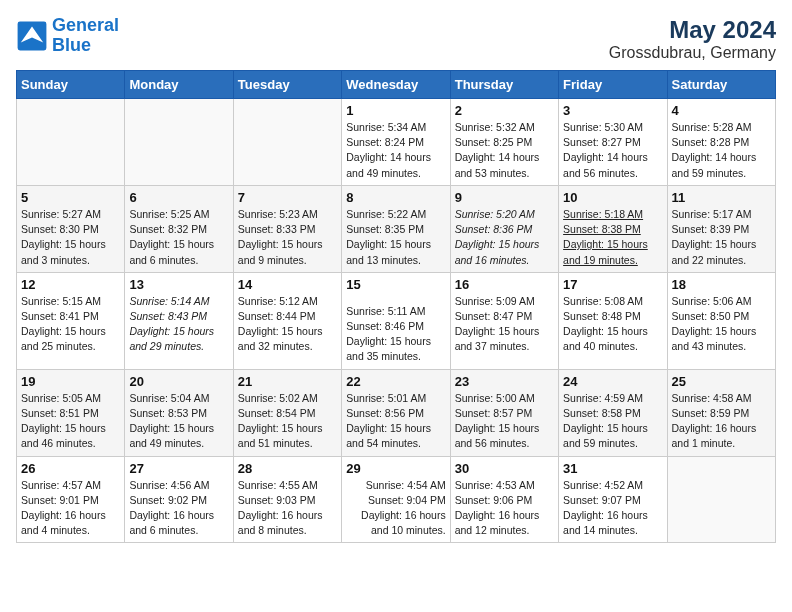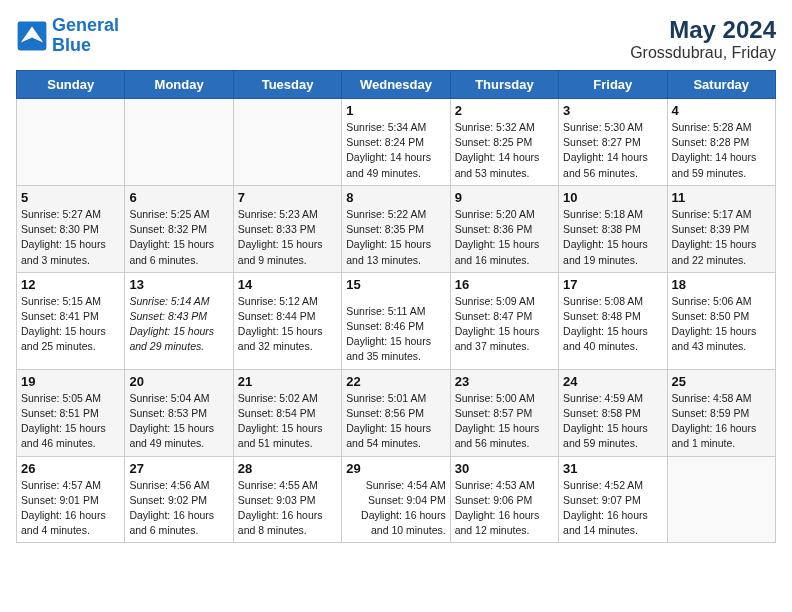--- a/index.html
+++ b/index.html
@@ -48,21 +48,21 @@
     }
     table {
       width: 100%;
       border-collapse: collapse;
       font-size: 11px;
     }
     thead tr th {
       background-color: #2a6ebb;
       color: white;
       padding: 6px 4px;
-      text-align: center;
+      text-align: left;
       font-size: 13px;
       font-weight: bold;
       border: 1px solid #1a5aaa;
     }
     tbody tr td {
       border: 1px solid #ccc;
       vertical-align: top;
       padding: 4px;
       width: calc(100% / 7);
       min-height: 80px;
@@ -96,21 +96,21 @@
       <rect x="2" y="2" width="36" height="36" rx="3" fill="#1a73c8"></rect>
       <polygon points="20,8 34,28 20,22 6,28" fill="white"></polygon>
     </svg>
     <div class="logo-text">
       <div><span>General</span></div>
       <div><span style="color:#1a73c8">Blue</span></div>
     </div>
   </div>
   <div class="title-block">
     <div class="month-title">May 2024</div>
-    <div class="subtitle">Grossdubrau, Friday</div>
+    <div class="subtitle">Grossdubrau, Germany</div>
   </div>
 </div>
 
 <table>
   <thead>
     <tr>
     <th>Sunday</th>
         <th>Monday</th>
         <th>Tuesday</th>
         <th>Wednesday</th>
@@ -177,28 +177,28 @@
         </td>
         <td>
           <span class="day-num">8</span>
           <div class="day-info" style="white-space: pre-line;">Sunrise: 5:22 AM
 Sunset: 8:35 PM
 Daylight: 15 hours
 and 13 minutes.</div>
         </td>
         <td>
           <span class="day-num">9</span>
-          <div class="day-info" style="white-space: pre-line;">Sunrise: 5:20 AM
+          <div class="day-info" style="white-space: pre-line; font-style: italic;">Sunrise: 5:20 AM
 Sunset: 8:36 PM
 Daylight: 15 hours
 and 16 minutes.</div>
         </td>
         <td>
           <span class="day-num">10</span>
-          <div class="day-info" style="white-space: pre-line;">Sunrise: 5:18 AM
+          <div class="day-info" style="white-space: pre-line; text-decoration: underline;">Sunrise: 5:18 AM
 Sunset: 8:38 PM
 Daylight: 15 hours
 and 19 minutes.</div>
         </td>
         <td>
           <span class="day-num">11</span>
           <div class="day-info" style="white-space: pre-line;">Sunrise: 5:17 AM
 Sunset: 8:39 PM
 Daylight: 15 hours
 and 22 minutes.</div>

